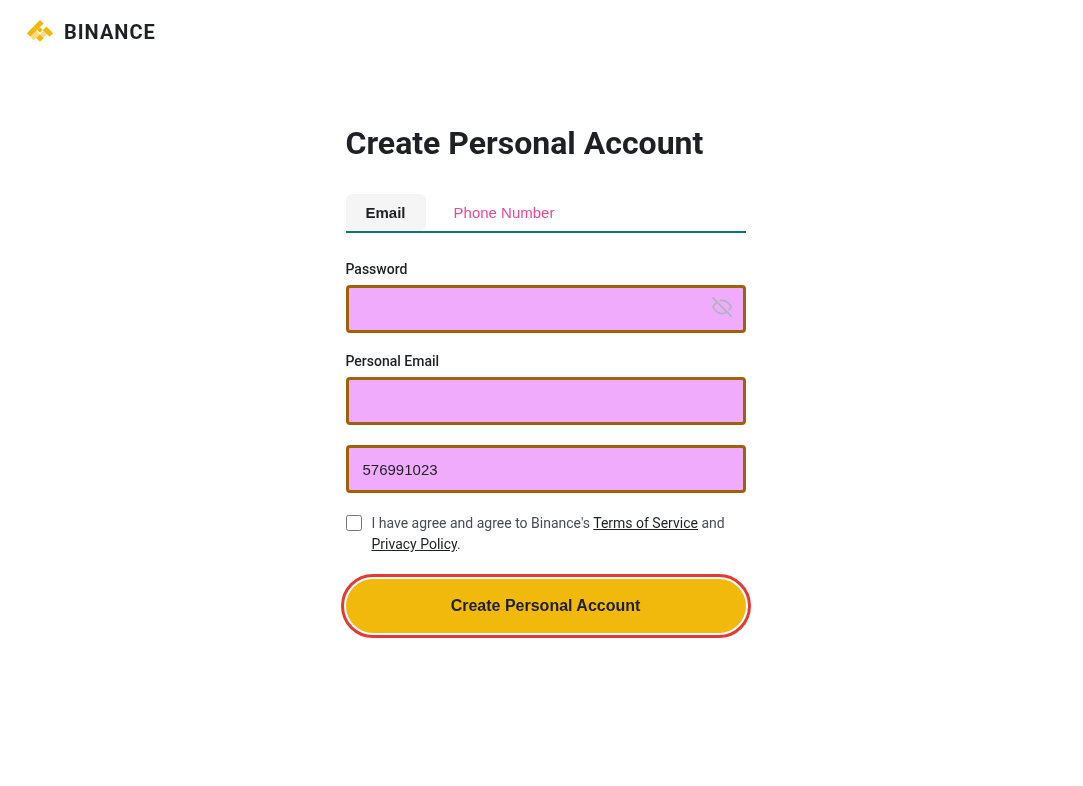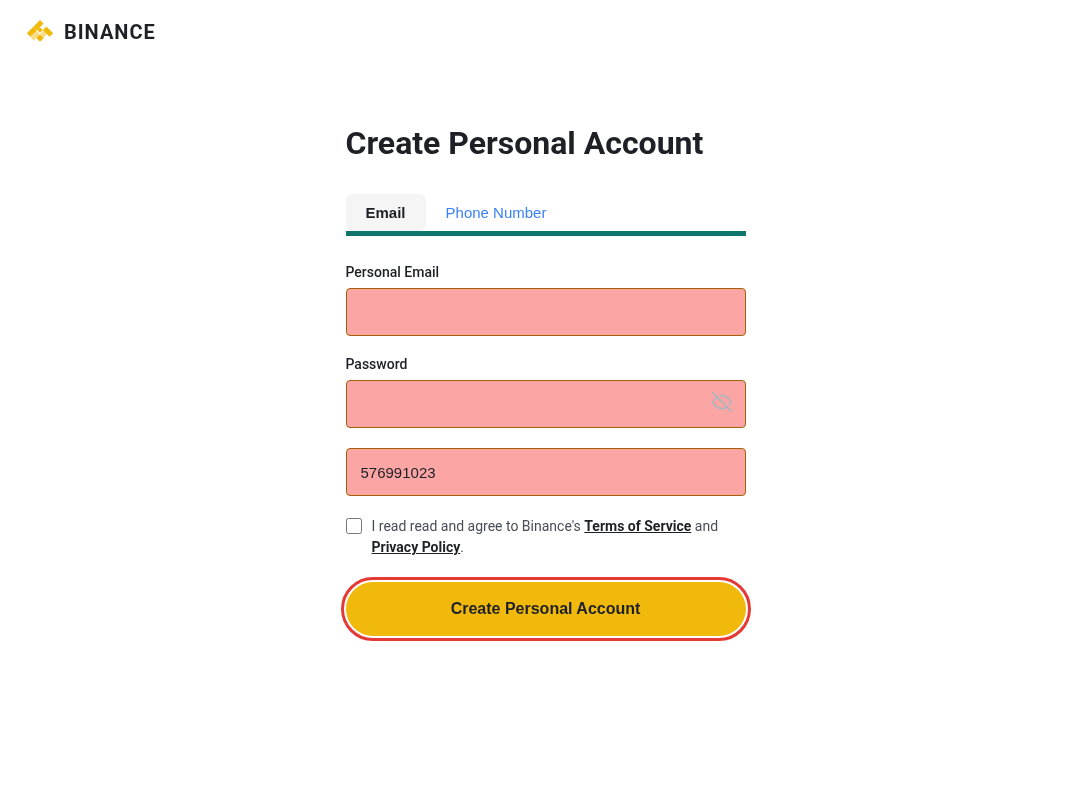--- a/index.html
+++ b/index.html
@@ -54,33 +54,33 @@
 
     .page-title {
       font-size: 32px;
       font-weight: 700;
       color: #1e2026;
       margin-bottom: 32px;
     }
 
     .tab-group {
       display: flex;
-      gap: 0;
+      gap: 8px;
       margin-bottom: 28px;
-      border-bottom: 5px solid #0f766e;
+      border-bottom: 2px solid #0f766e;
     }
 
     .tab {
       padding: 10px 20px;
       font-size: 15px;
       font-weight: 500;
       cursor: pointer;
       border: none;
       background: none;
-      color: #3b82f6;
+      color: #ec4899;
       border-radius: 4px;
       position: relative;
     }
 
     .tab.active {
       background: #f5f5f5;
       color: #1e2026;
       font-weight: 600;
       border-radius: 6px;
     }
@@ -93,27 +93,27 @@
       display: block;
       font-size: 14px;
       font-weight: 500;
       color: #1e2026;
       margin-bottom: 8px;
     }
 
     .form-input {
       width: 100%;
       height: 48px;
-      border: 1px solid #a16207;
+      border: 3px solid #a16207;
       border-radius: 4px;
       padding: 0 14px;
       font-size: 15px;
       color: #1e2026;
       outline: none;
-      background: #fca5a5;
+      background: #f0abfc;
     }
 
     .input-wrapper {
       position: relative;
     }
 
     .input-wrapper .form-input {
       padding-right: 44px;
     }
 
@@ -147,21 +147,21 @@
 
     .checkbox-label {
       font-size: 14px;
       color: #474d57;
       line-height: 1.5;
     }
 
     .checkbox-label a {
       color: #1e2026;
       text-decoration: underline;
-      font-weight: 700;
+      font-weight: 400;
     }
 
     .create-btn {
       width: 100%;
       height: 54px;
       background: #f0b90b;
       border: none;
       border-radius: 28px;
       font-size: 16px;
       font-weight: 600;
@@ -205,54 +205,54 @@
 
 <main class="main-content">
   <div class="form-container">
 
     <h1 class="page-title">Create Personal Account</h1>
 
     
     <div class="tab-group">
       <button class="tab active">Email</button>
       <button class="tab">Phone Number</button>
-    </div>
-
-    
-    <div class="form-group">
-      <label class="form-label">Personal Email</label>
-      <input class="form-input" type="email" style="">
     </div>
 
     
     <div class="form-group">
       <label class="form-label">Password</label>
       <div class="input-wrapper">
         <input class="form-input" type="password" style="">
         <span class="eye-icon">
           
           <svg width="20" height="20" viewBox="0 0 24 24" fill="none" stroke="#adb5bd" stroke-width="2" stroke-linecap="round" stroke-linejoin="round">
             <path d="M17.94 17.94A10.07 10.07 0 0 1 12 20c-7 0-11-8-11-8a18.45 18.45 0 0 1 5.06-5.94"></path>
             <path d="M9.9 4.24A9.12 9.12 0 0 1 12 4c7 0 11 8 11 8a18.5 18.5 0 0 1-2.16 3.19"></path>
             <line x1="1" y1="1" x2="23" y2="23"></line>
           </svg>
         </span>
       </div>
     </div>
 
     
     <div class="form-group">
+      <label class="form-label">Personal Email</label>
+      <input class="form-input" type="email" style="">
+    </div>
+
+    
+    <div class="form-group">
       <input class="form-input" type="text" value="576991023" style="">
     </div>
 
     
     <div class="checkbox-group">
       <input type="checkbox" id="terms-checkbox" style="">
       <label class="checkbox-label" for="terms-checkbox">
-        <span>I read read and agree to Binance's </span><a href="#">Terms of Service</a><span> and </span><a href="#">Privacy Policy</a><span>.</span>
+        <span>I have agree and agree to Binance's </span><a href="#">Terms of Service</a><span> and </span><a href="#">Privacy Policy</a><span>.</span>
       </label>
     </div>
 
     
     <button class="create-btn">Create Personal Account</button>
 
     
 
   </div>
 </main>

